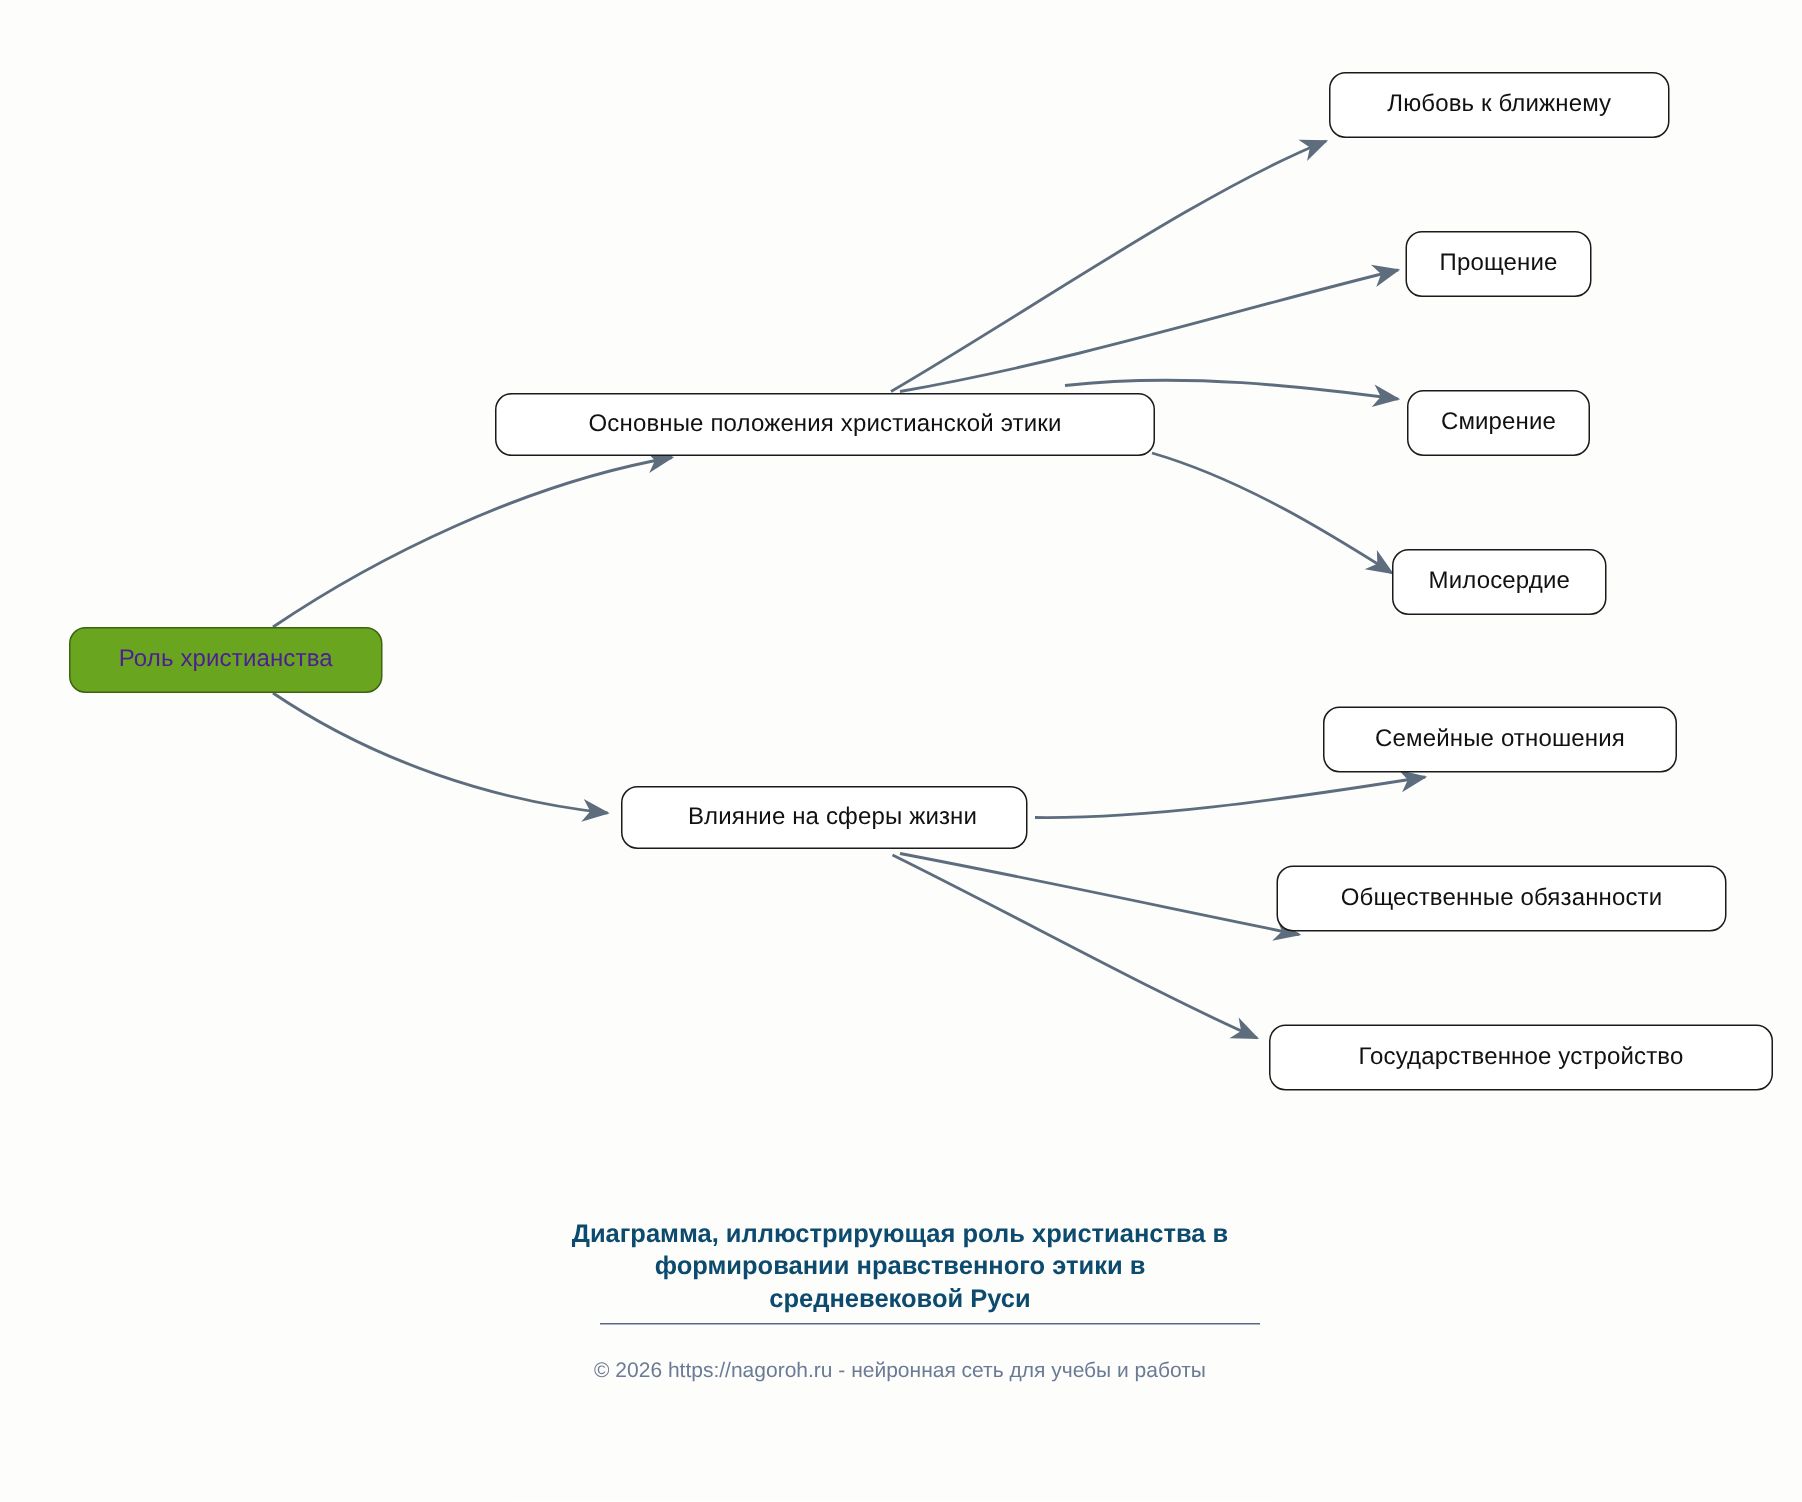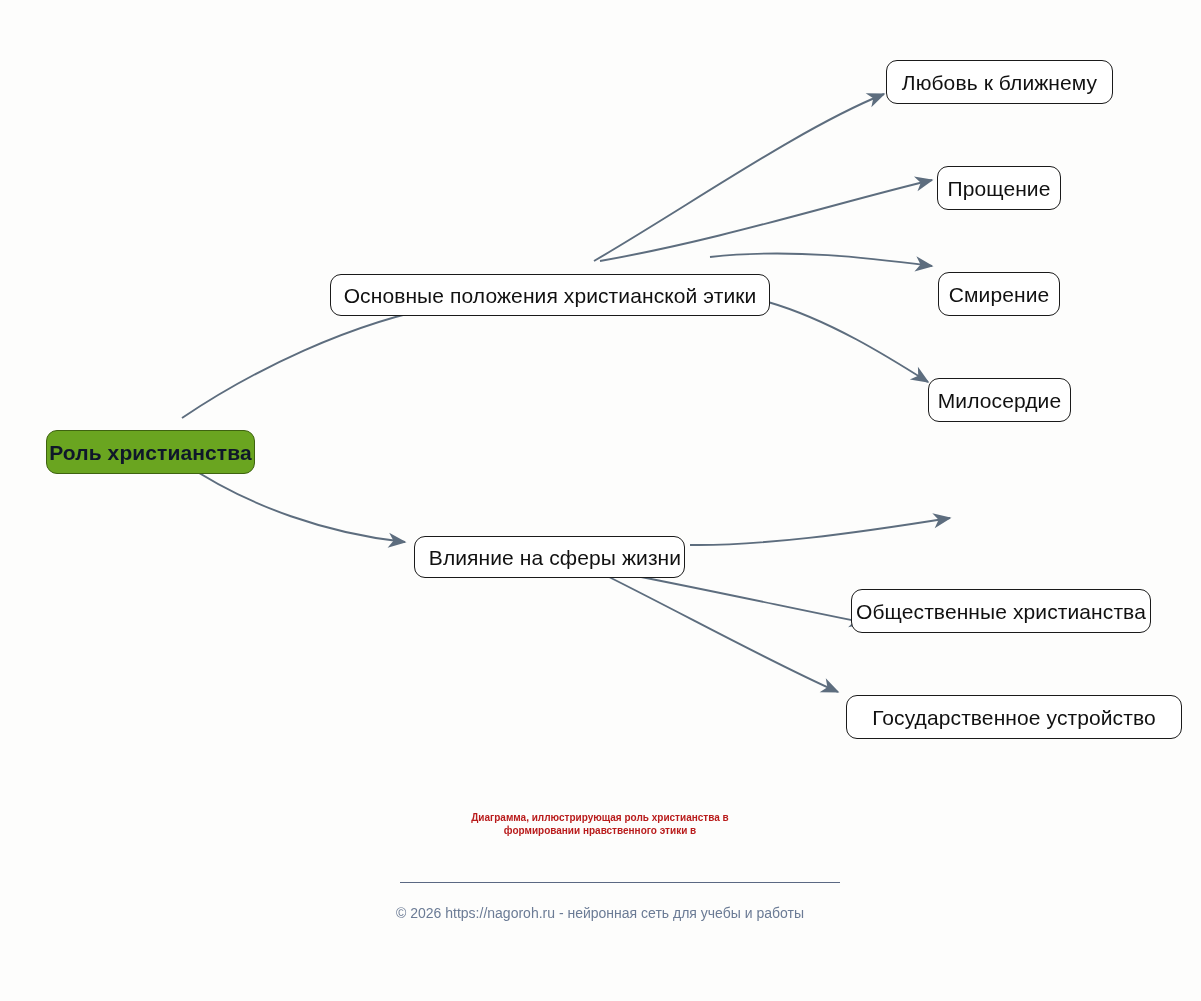--- a/index.html
+++ b/index.html
@@ -31,42 +31,40 @@
   .node {
     position: absolute;
     box-sizing: border-box;
     background: #ffffff;
     border: 1.6px solid #1a1a1a;
     border-radius: 11px;
     display: flex;
     align-items: center;
     justify-content: center;
     color: #111111;
-    font-size: 21px;
+    font-size: 16px;
     font-family: "Liberation Sans", sans-serif;
     white-space: nowrap;
     letter-spacing: 0.1px;
     line-height: 1;
-    margin-top: 12px;
   }
   .node.root {
     background: #6aa520;
     border: 1.6px solid #3f6310;
-    color: #0f172a;
-    font-weight: bold;
+    color: #4c1d95;
   }
   .caption {
     position: absolute;
     left: 300px;
     top: 812px;
     width: 600px;
     text-align: center;
-    font-size: 10px;
+    font-size: 17px;
     font-weight: bold;
-    color: #b91c1c;
+    color: #0c4a6e;
     line-height: 1.25;
     font-family: "Liberation Sans", sans-serif;
   }
   .divider {
     position: absolute;
     left: 400px;
     top: 882px;
     width: 440px;
     height: 0;
     border-top: 1.4px solid #5b6883;
@@ -136,31 +134,35 @@
   </div>
 
   <div class="node" style="left:928px; top:366px; width:143px; height:44px;">
     <span>Милосердие</span>
   </div>
 
   <div class="node" style="left:414px; top:524px; width:271px; height:42px;padding-left:11px;">
     <span>Влияние на сферы жизни</span>
   </div>
 
+  <div class="node" style="left:882px; top:471px; width:236px; height:44px;">
+    <span>Семейные отношения</span>
+  </div>
 
   <div class="node" style="left:851px; top:577px; width:300px; height:44px;">
-    <span>Общественные христианства</span>
+    <span>Общественные обязанности</span>
   </div>
 
   <div class="node" style="left:846px; top:683px; width:336px; height:44px;">
     <span>Государственное устройство</span>
   </div>
 
   <div class="caption">
     <div>Диаграмма, иллюстрирующая роль христианства в</div>
     <div>формировании нравственного этики в</div>
+    <div>средневековой Руси</div>
   </div>
 
   <div class="divider"></div>
 
   <div class="footer">© 2026 https://nagoroh.ru - нейронная сеть для учебы и работы</div>
 
 </div>
 
 </body></html>

